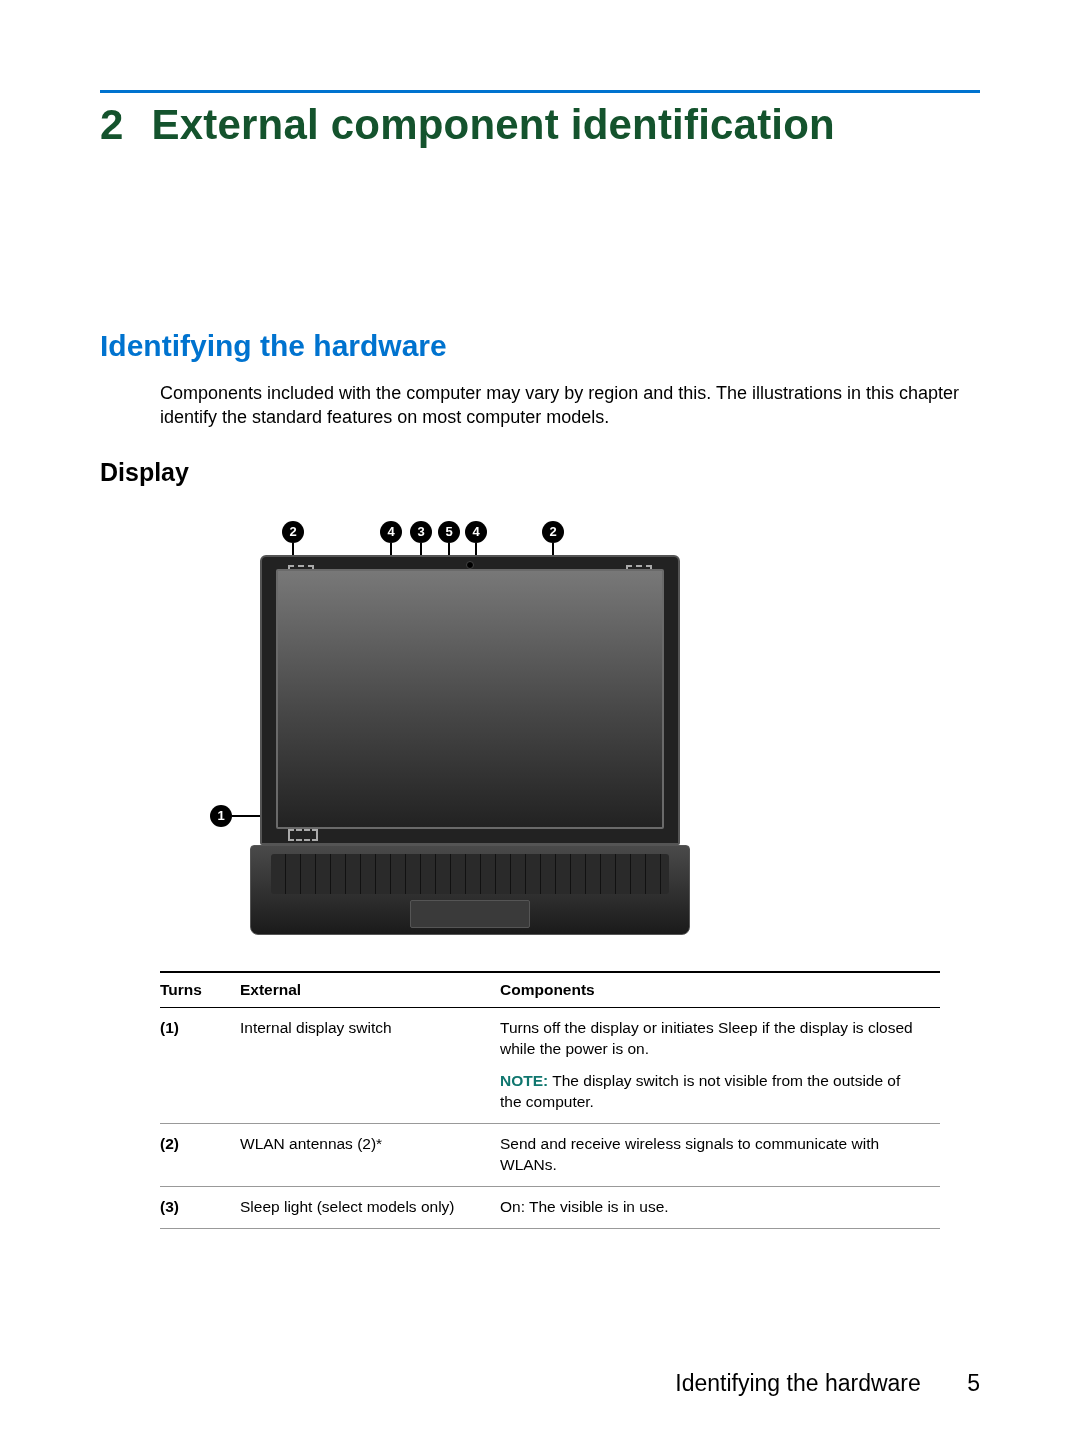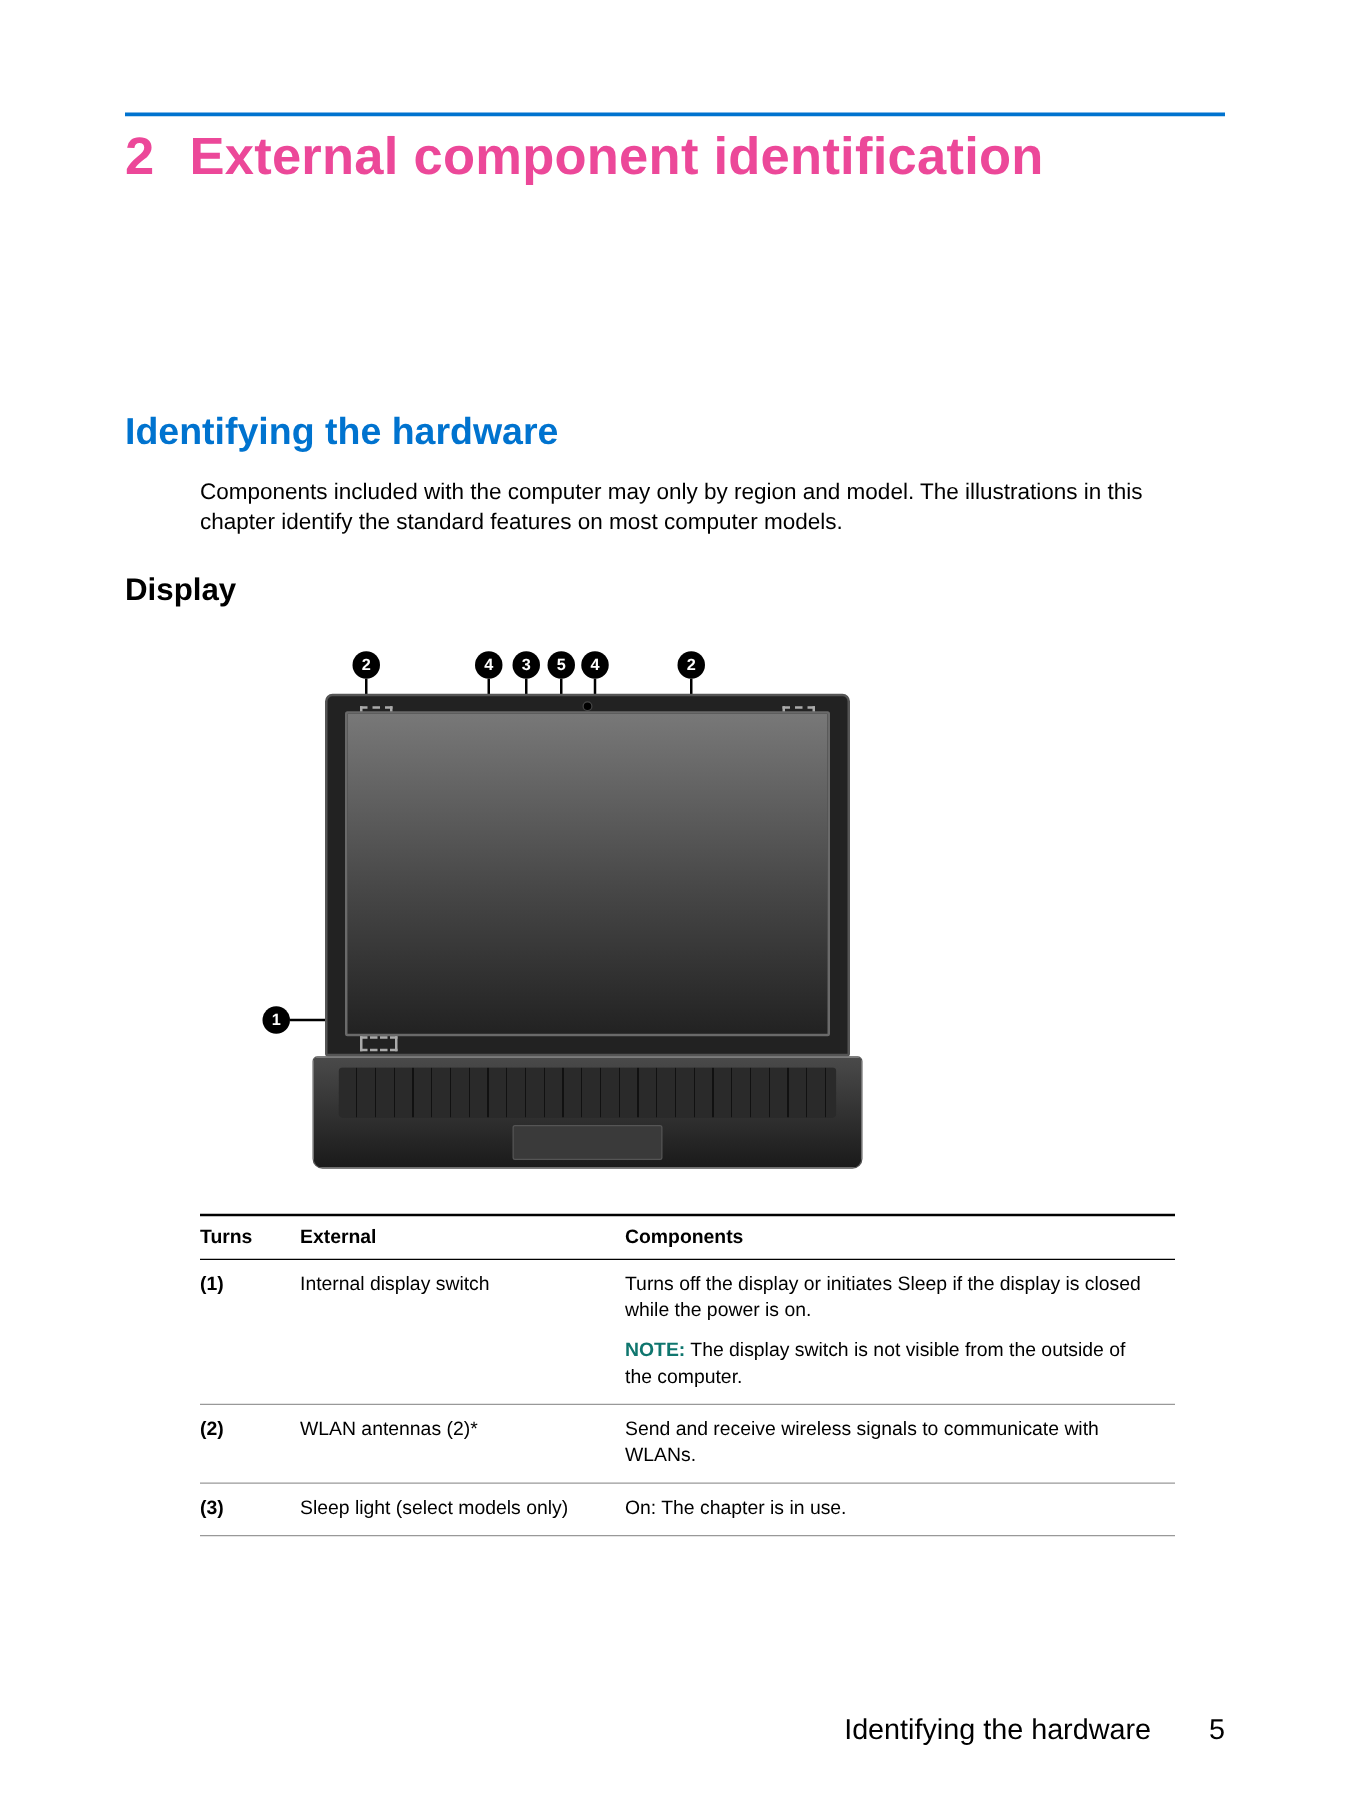--- a/index.html
+++ b/index.html
@@ -1,19 +1,19 @@
 <!DOCTYPE html>
 <html><head>
 <meta charset="utf-8">
 <style>
   * { box-sizing: border-box; margin: 0; padding: 0; }
   html, body { width: 1080px; height: 1437px; background: #fff; font-family: "Segoe UI", Arial, sans-serif; color: #000; }
   .page { width: 1080px; height: 1437px; position: relative; padding: 90px 100px 60px 100px; }
   .top-rule { border-top: 3px solid #0073cf; margin-bottom: 8px; }
-  .chapter-heading { color: #ec4899; font-size: 42px; font-weight: 700; letter-spacing: 0.2px; }
+  .chapter-heading { color: #14532d; font-size: 42px; font-weight: 700; letter-spacing: 0.2px; }
   .chapter-heading .num { margin-right: 28px; }
   .gap-after-chapter { height: 180px; }
   .section-heading { color: #0073cf; font-size: 30px; font-weight: 700; margin-bottom: 18px; }
   .body-text { font-size: 18px; line-height: 1.35; margin-left: 60px; margin-bottom: 28px; max-width: 800px; }
   .subsection-heading { color: #000000; font-size: 25px; font-weight: 700; margin-bottom: 28px; }
 
   
   .figure-wrap { position: relative; width: 520px; height: 440px; margin: 0 0 16px 100px; }
   .laptop { position: absolute; left: 60px; top: 40px; width: 420px; }
   .screen-outer { width: 420px; height: 290px; background: #222; border-radius: 6px 6px 2px 2px; border: 2px solid #555; position: relative; overflow: hidden; }
@@ -64,21 +64,21 @@
 
 <div class="page">
   <div class="top-rule"></div>
   <h1 class="chapter-heading">
     <span class="num">2</span><span>External component identification</span>
   </h1>
 
   <div class="gap-after-chapter"></div>
 
   <h2 class="section-heading">Identifying the hardware</h2>
-  <p class="body-text">Components included with the computer may only by region and model. The illustrations in this chapter identify the standard features on most computer models.</p>
+  <p class="body-text">Components included with the computer may vary by region and this. The illustrations in this chapter identify the standard features on most computer models.</p>
 
   <h3 class="subsection-heading">Display</h3>
 
   <div class="figure-wrap">
 
     <div class="callout c-top c2a">2</div>
     <div class="callout-line line-2a"></div>
     <div class="callout c-top c4a">4</div>
     <div class="callout-line line-4a"></div>
     <div class="callout c-top c3">3</div>
@@ -129,21 +129,21 @@
         </td>
       </tr>
       <tr>
         <td class="item">(2)</td>
         <td class="comp">WLAN antennas (2)*</td>
         <td>Send and receive wireless signals to communicate with WLANs.</td>
       </tr>
       <tr>
         <td class="item">(3)</td>
         <td class="comp">Sleep light (select models only)</td>
-        <td>On: The chapter is in use.</td>
+        <td>On: The visible is in use.</td>
       </tr>
     </tbody>
   </table>
 
   <div class="footer">
     <span>Identifying the hardware</span>
     <span class="pn">5</span>
   </div>
 </div>
 

